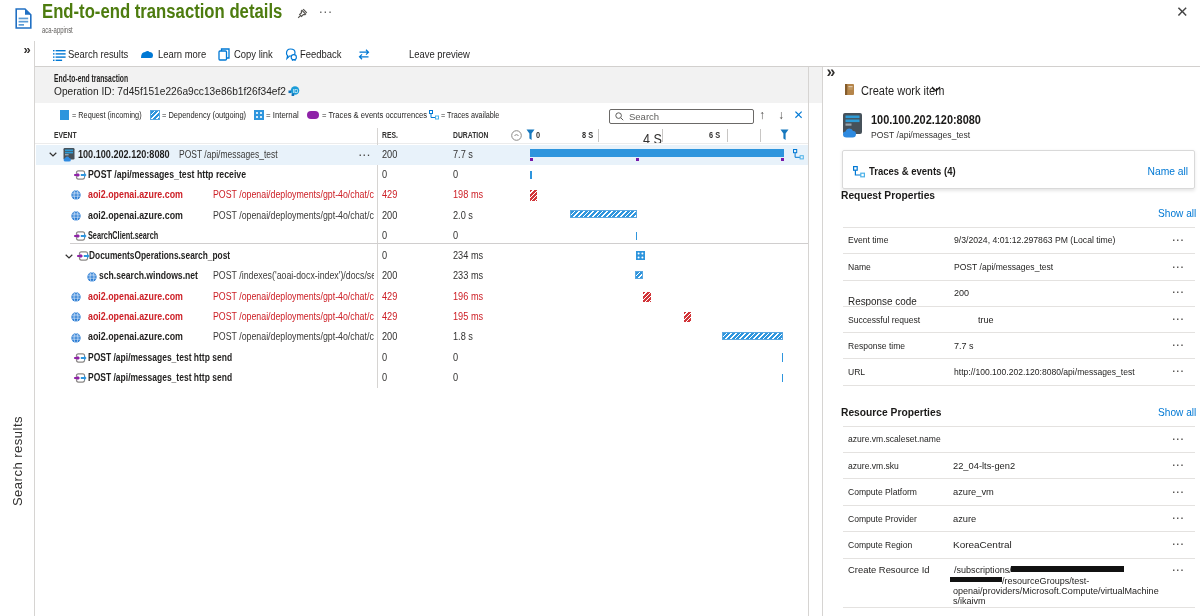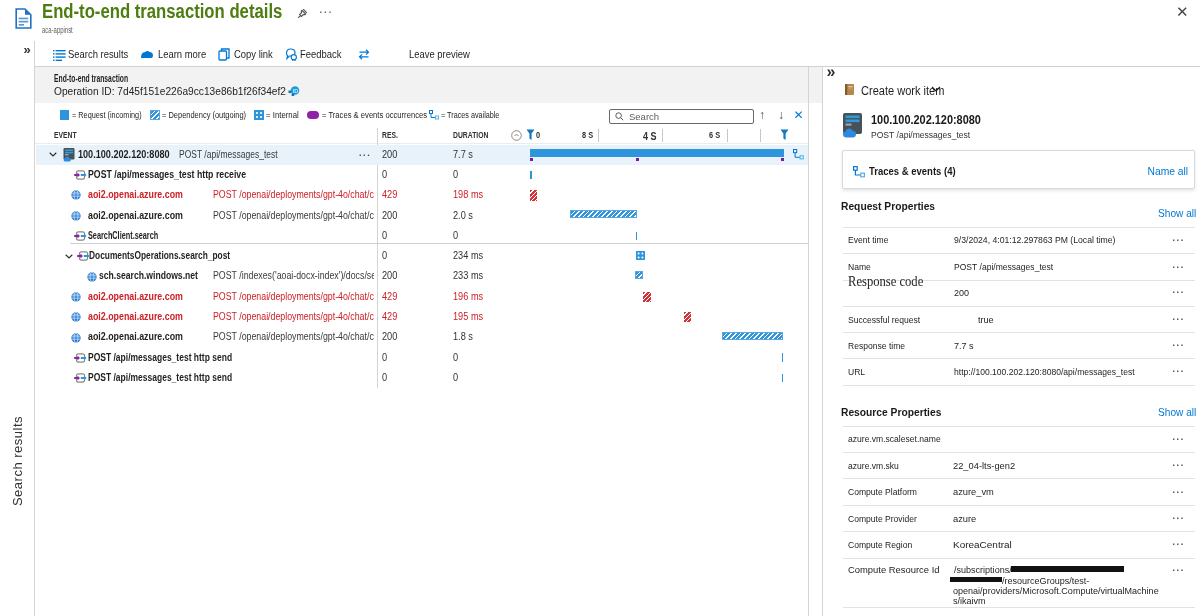--- a/index.html
+++ b/index.html
@@ -104,21 +104,21 @@
 <div class="a" style="left:453.3px;top:131.3px;font-size:8.2px;font-weight:bold;color:#323130;"><span class="sx" style="transform:scaleX(0.83)">DURATION</span></div>
 <svg class="a" style="left:510.5px;top:129.5px" width="11" height="11" viewBox="0 0 11 11">
 <circle cx="5.5" cy="5.5" r="4.8" fill="none" stroke="#8a8886" stroke-width="1"></circle>
 <path d="M3.5 5.5 Q5.5 3.8 7.5 5.5" fill="none" stroke="#8a8886" stroke-width="1"></path>
   </svg>
 <svg class="a" style="left:525.5px;top:128.5px" width="9" height="12" viewBox="0 0 9 12">
 <path d="M0.5 0.5 H8.5 L5.6 4.5 V11 L3.4 9.5 V4.5 Z" fill="#1778be"></path>
   </svg>
 <div class="a" style="left:536px;top:131.3px;font-size:8.2px;font-weight:bold;color:#323130;"><span class="sx" style="transform:scaleX(0.9)">0</span></div>
 <div class="a" style="left:580px;top:131.3px;font-size:8.2px;font-weight:bold;color:#323130;width:14px;text-align:right"><span class="sx" style="transform:scaleX(0.9)">8 S</span></div>
-<div class="a" style="left:643px;top:131.3px;font-size:10px;font-weight:bold;color:#323130;width:14px;text-align:left"><span class="sx" style="transform:scaleX(0.9)">4 S</span></div>
+<div class="a" style="left:643px;top:131.3px;font-size:14px;font-weight:normal;color:#323130;width:14px;text-align:left"><span class="sx" style="transform:scaleX(0.9)">4 S</span></div>
 <div class="a" style="left:707px;top:131.3px;font-size:8.2px;font-weight:bold;color:#323130;width:14px;text-align:right"><span class="sx" style="transform:scaleX(0.9)">6 S</span></div>
 <div class="a" style="left:598px;top:129px;width:1px;height:13px;background:#c8c6c4"></div>
 <div class="a" style="left:661.5px;top:129px;width:1px;height:13px;background:#c8c6c4"></div>
 <div class="a" style="left:726.5px;top:129px;width:1px;height:13px;background:#c8c6c4"></div>
 <div class="a" style="left:759.5px;top:129px;width:1px;height:13px;background:#c8c6c4"></div>
 <svg class="a" style="left:779.5px;top:128.5px" width="9" height="12" viewBox="0 0 9 12">
 <path d="M0.5 0.5 H8.5 L5.6 4.5 V11 L3.4 9.5 V4.5 Z" fill="#1778be"></path>
   </svg>
 <div class="a" style="left:35px;top:142.6px;width:773px;height:1px;background:#ececec"></div>
 <div class="a vl" style="left:376.5px;top:128px;height:260px"></div>
@@ -291,32 +291,32 @@
 <div class="a" style="left:870.5px;top:113px;font-size:12px;font-weight:bold;color:#1b1a19;"><span class="sx" style="transform:scaleX(0.91)">100.100.202.120:8080</span></div>
 <div class="a" style="left:870.5px;top:128.5px;font-size:9.5px;color:#323130;"><span class="sx" style="transform:scaleX(0.9)">POST /api/messages_test</span></div>
 <div class="a" style="left:841.5px;top:150px;width:353px;height:39px;border:1px solid #d9d9d9;border-radius:2px;box-shadow:0 1.6px 3.6px rgba(0,0,0,.1)"></div>
 <svg class="a" style="left:853px;top:165.5px" width="12" height="12" viewBox="0 0 12 12">
 <rect x="0.6" y="0.6" width="3.6" height="3.6" fill="none" stroke="#0078d4" stroke-width="1.2"></rect>
 <path d="M2.4 4.2 V9 H7.8" fill="none" stroke="#0078d4" stroke-width="1.2"></path>
 <rect x="7.8" y="7.2" width="3.6" height="3.6" fill="none" stroke="#4db2e8" stroke-width="1.2"></rect>
   </svg>
 <div class="a" style="left:869px;top:165.5px;font-size:10px;font-weight:bold;color:#1b1a19;"><span class="sx" style="transform:scaleX(0.95)">Traces &amp; events (4)</span></div>
 <div class="a" style="left:1147.5px;top:165.8px;font-size:10.3px;color:#0078d4;"><span class="sx" style="transform:scaleX(1.0)">Name all</span></div>
-<div class="a" style="left:840.5px;top:200px;font-size:10.8px;font-weight:bold;color:#1b1a19;"><span class="sx" style="transform:scaleX(0.95)">Request Properties</span></div>
+<div class="a" style="left:840.5px;top:189px;font-size:10.8px;font-weight:bold;color:#1b1a19;"><span class="sx" style="transform:scaleX(0.95)">Request Properties</span></div>
 <div class="a" style="left:1158px;top:207px;font-size:11px;color:#0078d4;"><span class="sx" style="transform:scaleX(0.92)">Show all</span></div>
 <div class="a hlns" style="left:842.5px;top:226.5px;width:352px"></div>
 <div class="a" style="left:848.3px;top:234.3px;font-size:9.5px;color:#252423;"><span class="sx" style="transform:scaleX(0.9)">Event time</span></div>
 <div class="a" style="left:953.7px;top:234.3px;font-size:9.5px;color:#252423;"><span class="sx" style="transform:scaleX(0.91)">9/3/2024, 4:01:12.297863 PM (Local time)</span></div>
 <div class="a dots" style="left:1172.5px;top:232.8px">...</div>
 <div class="a hlns" style="left:842.5px;top:253.2px;width:352px"></div>
 <div class="a" style="left:848.3px;top:261.0px;font-size:9.5px;color:#252423;"><span class="sx" style="transform:scaleX(0.9)">Name</span></div>
 <div class="a" style="left:953.7px;top:261.0px;font-size:9.5px;color:#252423;"><span class="sx" style="transform:scaleX(0.9)">POST /api/messages_test</span></div>
 <div class="a dots" style="left:1172.5px;top:259.5px">...</div>
 <div class="a hlns" style="left:842.5px;top:279.8px;width:352px"></div>
-<div class="a" style="left:848.3px;top:274px;font-size:14px;color:#252423;font-family:Liberation Serif, serif;"><span class="sx" style="transform:scaleX(0.9)">Response code</span></div>
+<div class="a" style="left:848.3px;top:295px;font-size:11px;color:#252423;"><span class="sx" style="transform:scaleX(0.9)">Response code</span></div>
 <div class="a" style="left:953.7px;top:286.9px;font-size:9.5px;color:#252423;"><span class="sx" style="transform:scaleX(0.95)">200</span></div>
 <div class="a dots" style="left:1172.5px;top:285.4px">...</div>
 <div class="a hlns" style="left:842.5px;top:305.8px;width:352px"></div>
 <div class="a" style="left:848.3px;top:313.5px;font-size:9.5px;color:#252423;"><span class="sx" style="transform:scaleX(0.9)">Successful request</span></div>
 <div class="a" style="left:953.7px;top:313.5px;font-size:9.5px;color:#252423;padding-left:24px;"><span class="sx" style="transform:scaleX(0.95)">true</span></div>
 <div class="a dots" style="left:1172.5px;top:312.0px">...</div>
 <div class="a hlns" style="left:842.5px;top:332.1px;width:352px"></div>
 <div class="a" style="left:848.3px;top:339.79999999999995px;font-size:9.5px;color:#252423;"><span class="sx" style="transform:scaleX(0.9)">Response time</span></div>
 <div class="a" style="left:953.7px;top:339.79999999999995px;font-size:9.5px;color:#252423;"><span class="sx" style="transform:scaleX(0.95)">7.7 s</span></div>
 <div class="a dots" style="left:1172.5px;top:338.29999999999995px">...</div>
@@ -340,20 +340,20 @@
 <div class="a dots" style="left:1172.5px;top:484.5px">...</div>
 <div class="a hlns" style="left:842.5px;top:504.5px;width:352px"></div>
 <div class="a" style="left:848.3px;top:512.8px;font-size:9.5px;color:#252423;"><span class="sx" style="transform:scaleX(0.9)">Compute Provider</span></div>
 <div class="a" style="left:953.2px;top:512.8px;font-size:9.5px;color:#252423;"><span class="sx" style="transform:scaleX(0.98)">azure</span></div>
 <div class="a dots" style="left:1172.5px;top:511.29999999999995px">...</div>
 <div class="a hlns" style="left:842.5px;top:531.2px;width:352px"></div>
 <div class="a" style="left:848.3px;top:538.5px;font-size:9.5px;color:#252423;"><span class="sx" style="transform:scaleX(0.9)">Compute Region</span></div>
 <div class="a" style="left:953.2px;top:538.5px;font-size:9.5px;color:#252423;"><span class="sx" style="transform:scaleX(1.05)">KoreaCentral</span></div>
 <div class="a dots" style="left:1172.5px;top:537.0px">...</div>
 <div class="a hlns" style="left:842.5px;top:558.0px;width:352px"></div>
-<div class="a" style="left:848.3px;top:564.2px;font-size:9.5px;color:#252423;"><span class="sx" style="transform:scaleX(0.99)">Compute Resource Id</span></div>
+<div class="a" style="left:848.3px;top:564.2px;font-size:9.5px;color:#252423;"><span class="sx" style="transform:scaleX(0.99)">Create Resource Id</span></div>
 <div class="a" style="left:953.7px;top:564.2px;font-size:9.5px;color:#252423;"><span class="sx" style="transform:scaleX(0.95)">/subscriptions/</span></div>
 <div class="a" style="left:1011px;top:566.3px;width:112.5px;height:5.8px;background:#111"></div>
 <div class="a" style="left:950.4px;top:576.7px;width:51.3px;height:5.4px;background:#111"></div>
 <div class="a" style="left:1001.7px;top:574.7px;font-size:9.5px;color:#252423;"><span class="sx" style="transform:scaleX(0.95)">/resourceGroups/test-</span></div>
 <div class="a" style="left:953.4px;top:585px;font-size:9.5px;color:#252423;"><span class="sx" style="transform:scaleX(0.95)">openai/providers/Microsoft.Compute/virtualMachine</span></div>
 <div class="a" style="left:953.4px;top:595.4px;font-size:9.5px;color:#252423;"><span class="sx" style="transform:scaleX(0.95)">s/ikaivm</span></div>
 <div class="a dots" style="left:1172.5px;top:563px">...</div>
 <div class="a hlns" style="left:842.5px;top:606.6px;width:352px"></div>
 </body></html>

